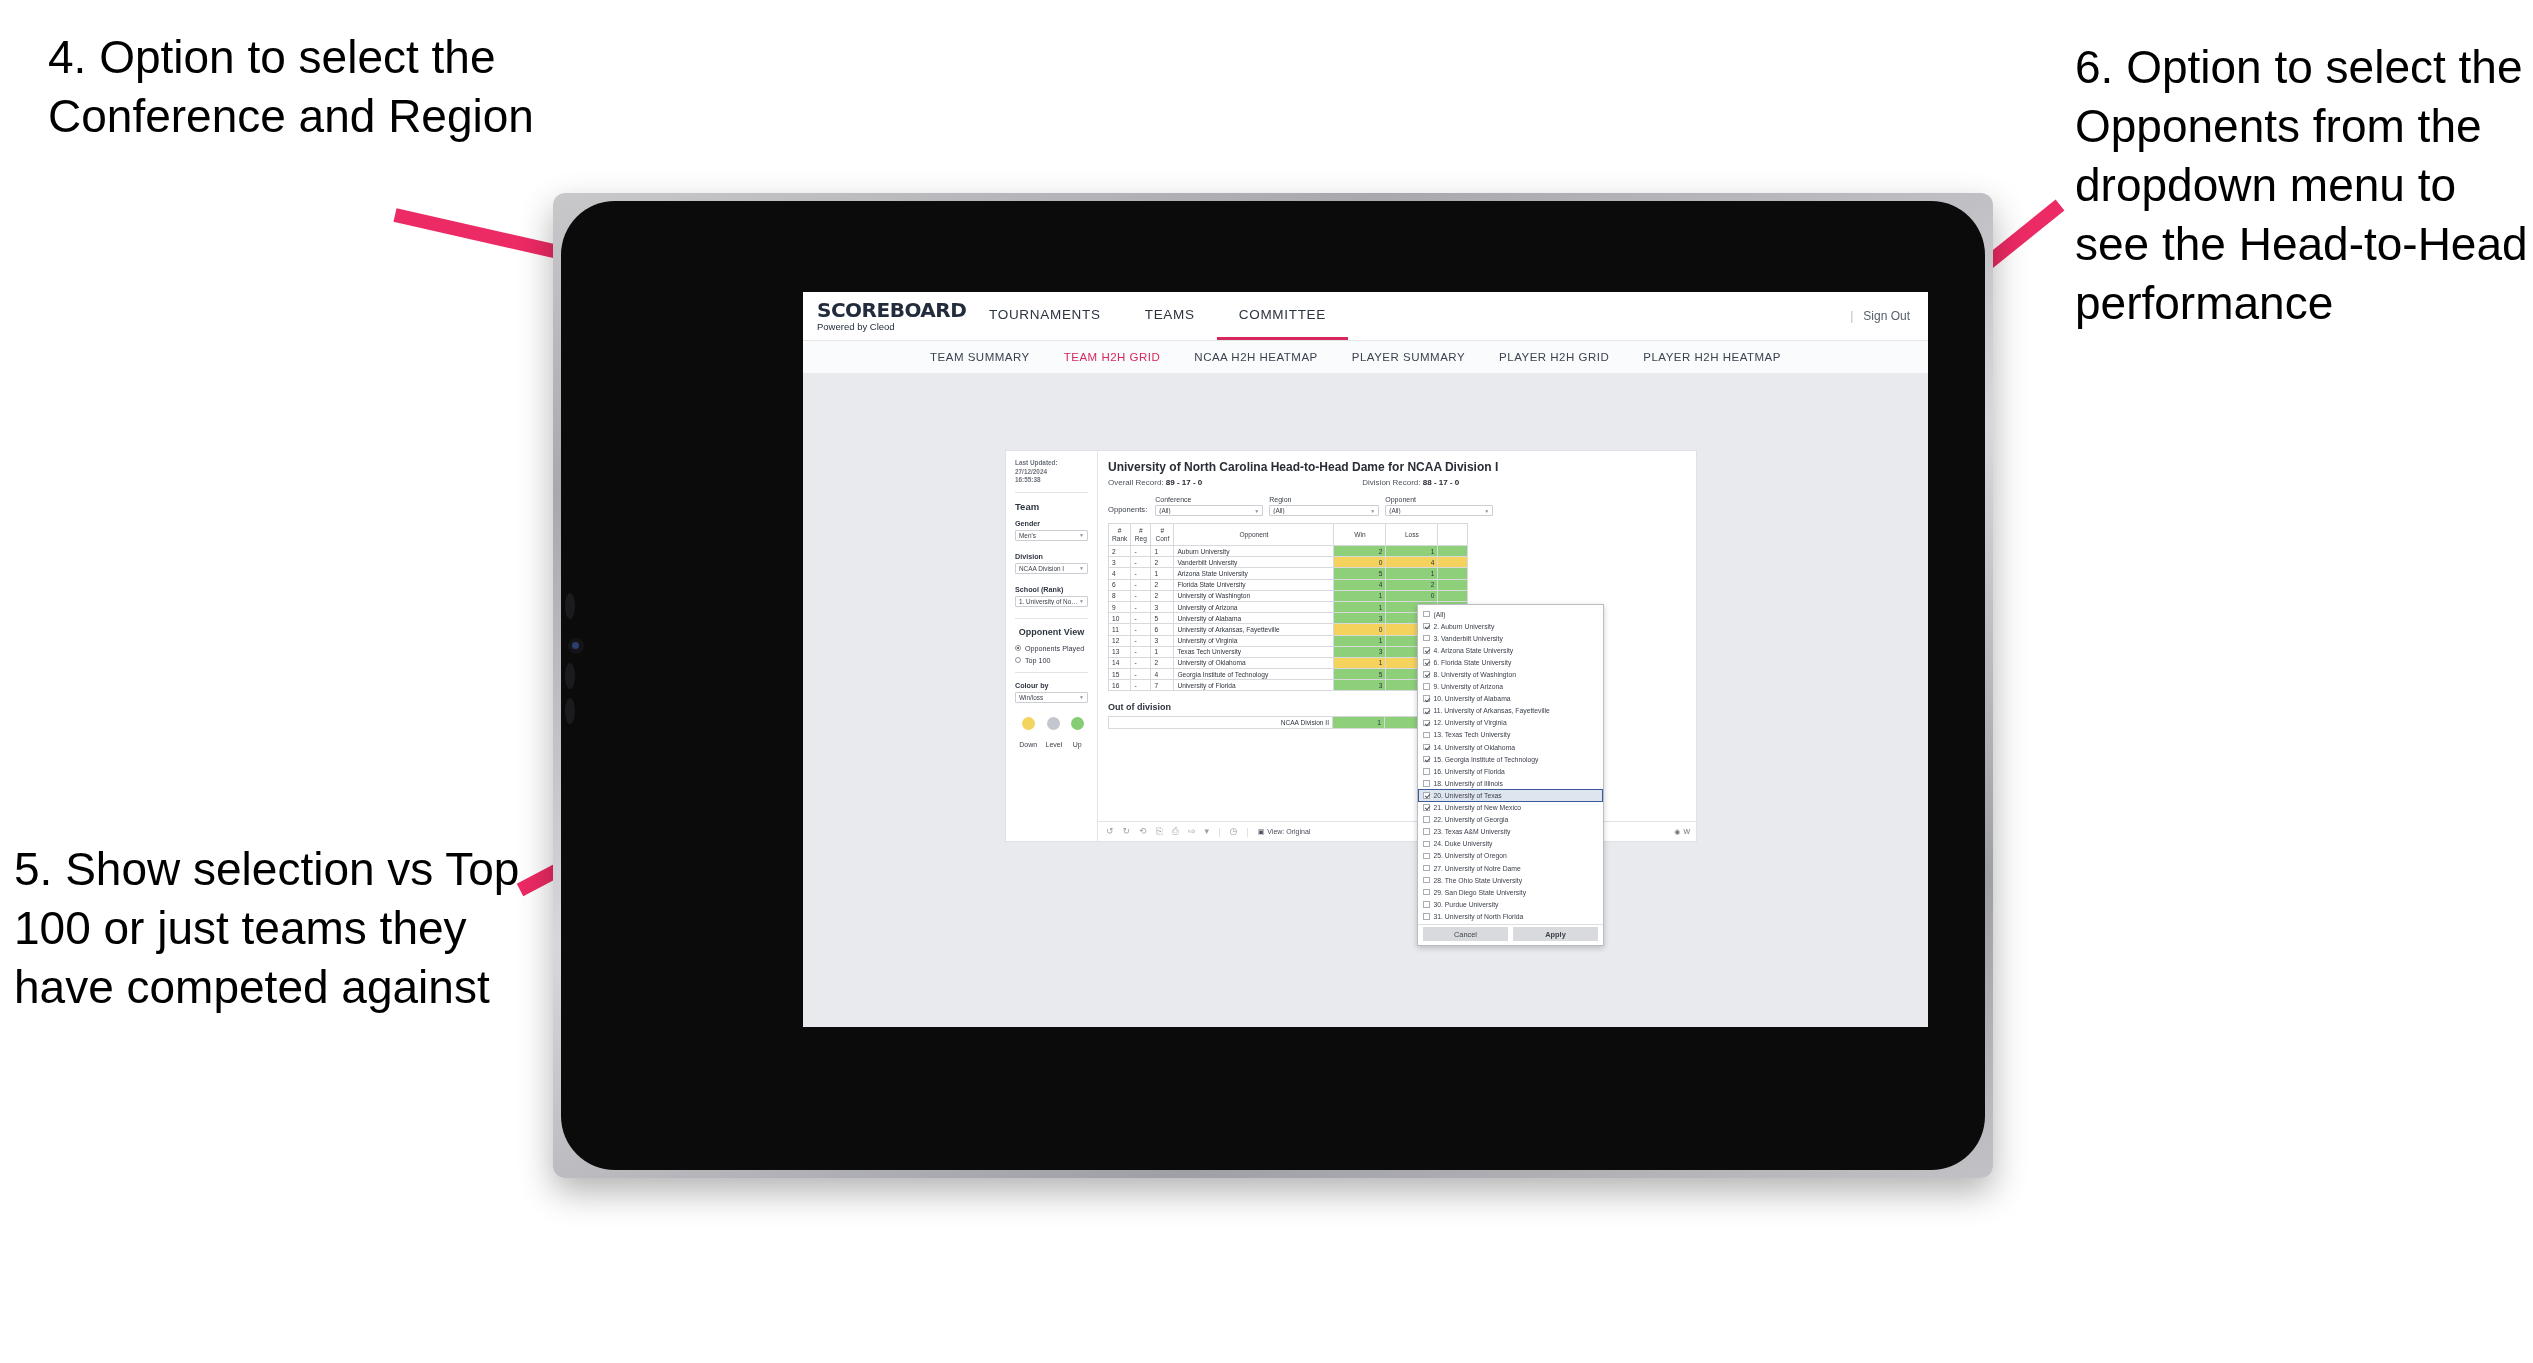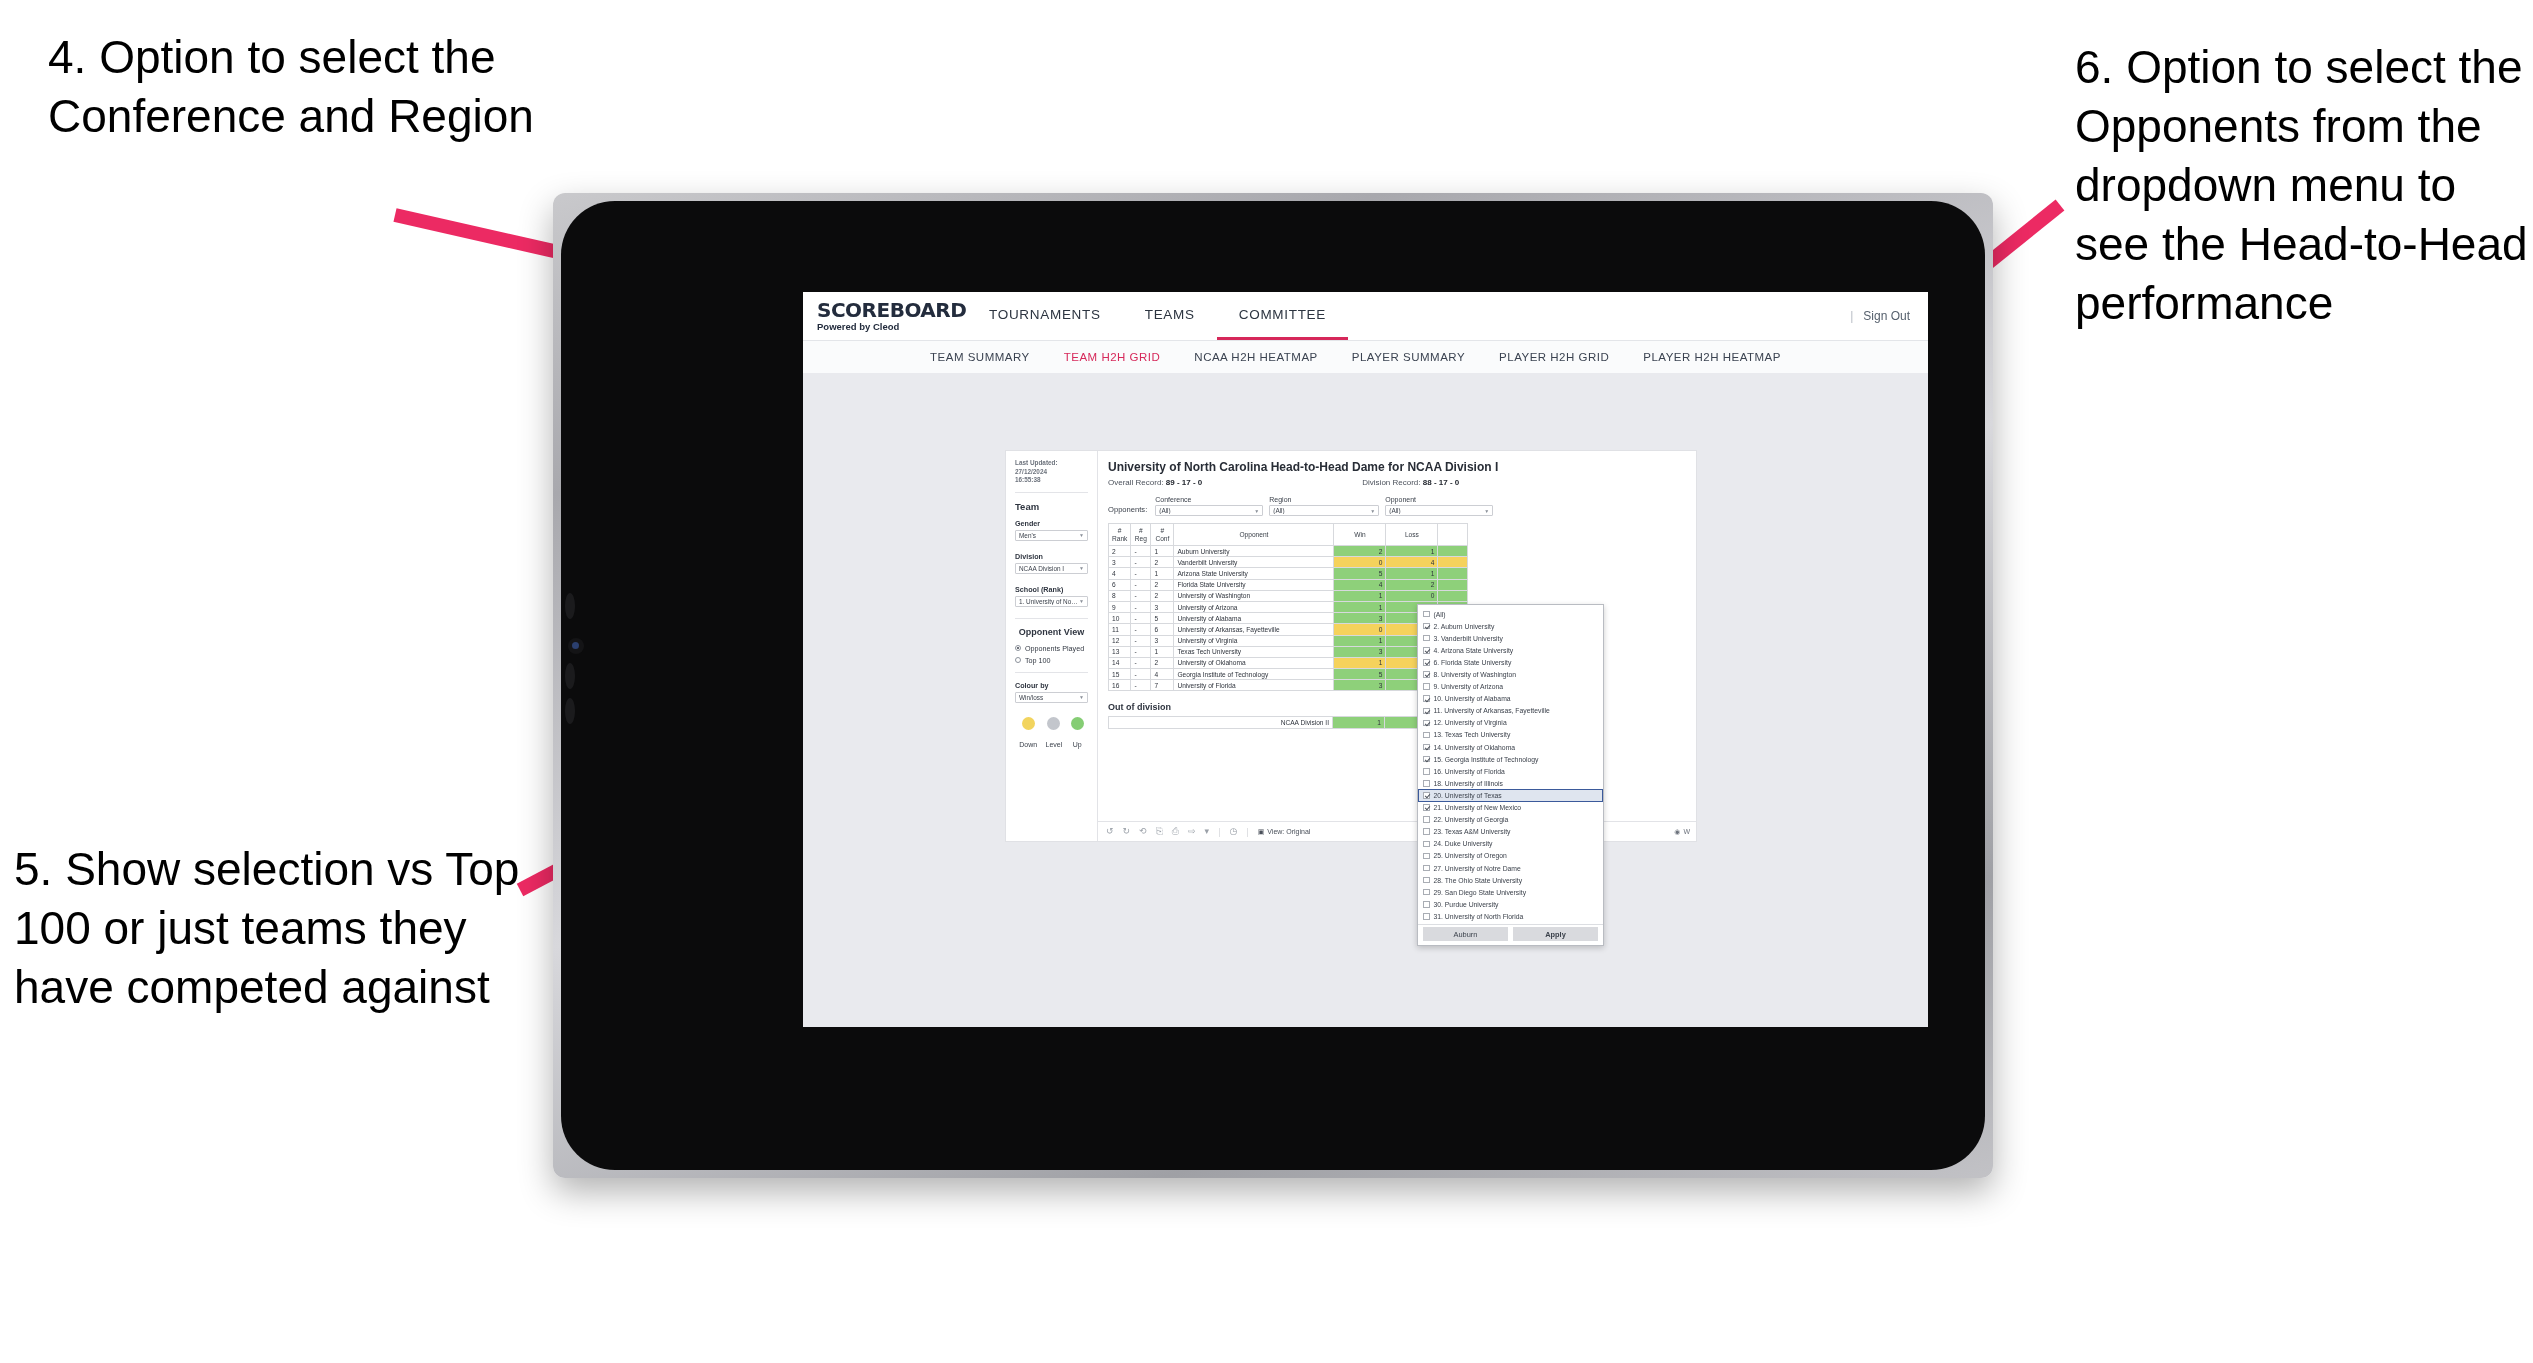--- a/index.html
+++ b/index.html
@@ -45,21 +45,21 @@
     background:#e9eaee;overflow:hidden;
   }
 
   
   .navbar{height:48px;background:#fff;display:flex;align-items:center;position:relative;}
   .brand{padding-left:14px;width:150px;}
   .brand-title{
     font-family:"DejaVu Sans", sans-serif;font-weight:bold;font-size:20px;
     letter-spacing:-.5px;color:#232c3d;line-height:1;
   }
-  .brand-sub{font-size:9.5px;color:#232c3d;font-weight:bold;margin-top:1px;}
+  .brand-sub{font-size:9.5px;color:#232c3d;font-weight:normal;margin-top:1px;}
   .navlinks{display:flex;align-items:stretch;height:48px;}
   .navlink{
     display:flex;align-items:center;padding:0 22px;font-size:13.5px;color:#2c3440;
     letter-spacing:.7px;border-bottom:3px solid transparent;cursor:pointer;
   }
   .navlink.active{border-bottom-color:#d6285a;}
   .nav-right{margin-left:auto;display:flex;align-items:center;padding-right:18px;font-size:12px;color:#56606d;gap:10px;}
   .nav-sep{color:#b9bec6;}
 
   .subnav{height:32px;background:#fafbfc;border-top:1px solid #e3e5e9;border-bottom:1px solid #dfe1e6;display:flex;align-items:center;padding-left:14px;justify-content:center;}
@@ -587,19 +587,19 @@
             <div class="dd-item">
               <span class="cb"></span>
               <span>30. Purdue University</span>
             </div>
             <div class="dd-item">
               <span class="cb"></span>
               <span>31. University of North Florida</span>
             </div>
           </div>
         <div class="dd-foot">
-          <div class="dd-btn">Auburn</div>
+          <div class="dd-btn">Cancel</div>
           <div class="dd-btn primary">Apply</div>
         </div>
       </div>
     </div>
   </div>
 </div>
 
 </body></html>

